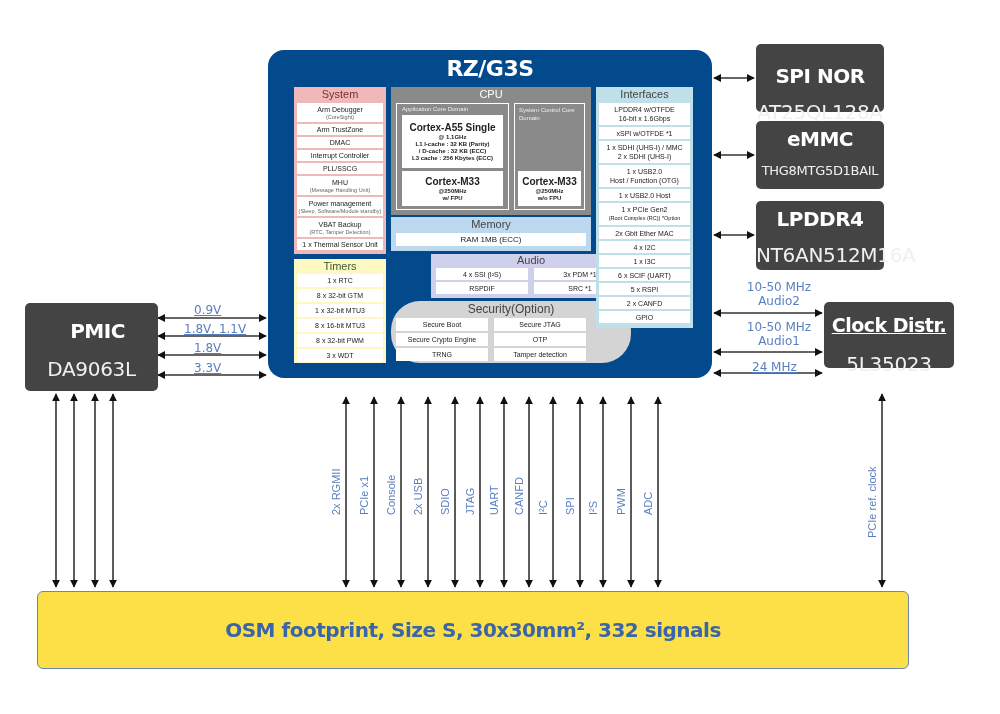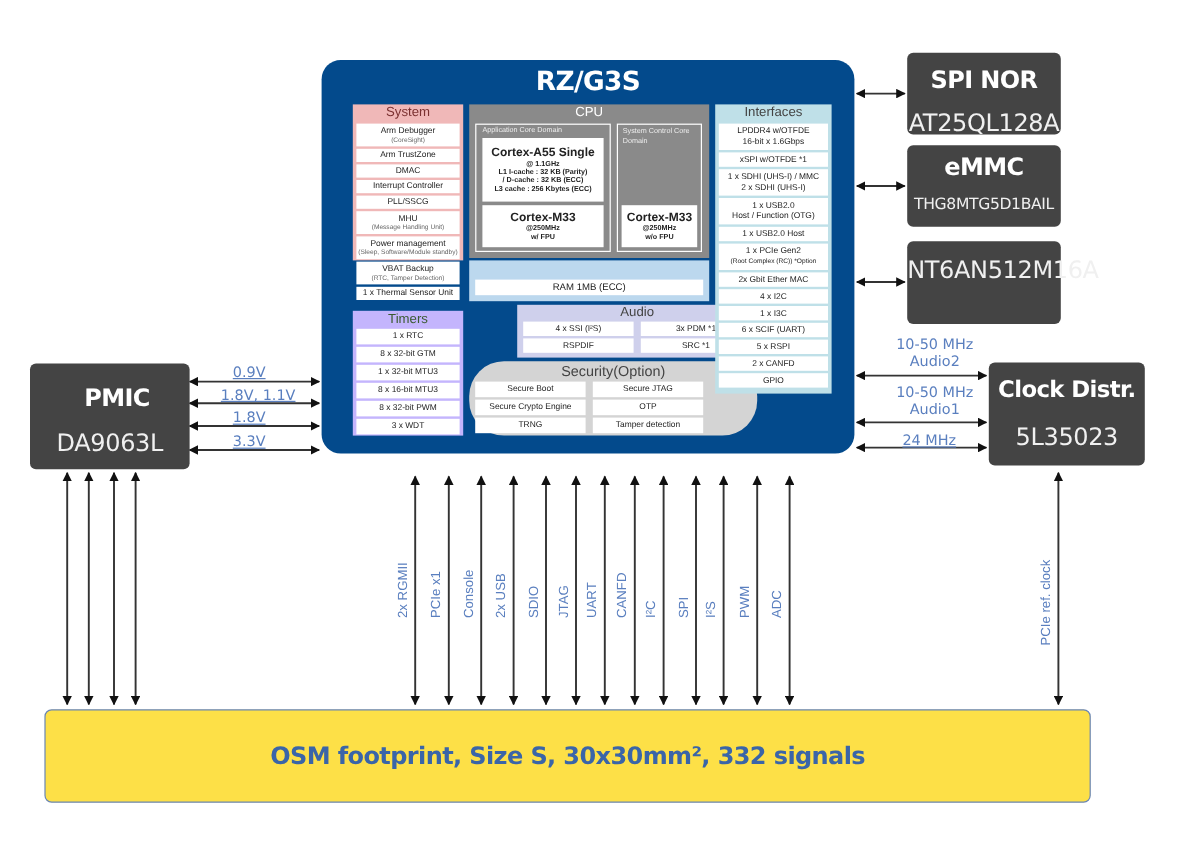--- a/index.html
+++ b/index.html
@@ -9,21 +9,21 @@
   .dbox .t { font-family:"DejaVu Sans", sans-serif; font-weight:bold; font-size:20px; letter-spacing:-0.5px; }
   .dbox .s { font-family:"DejaVu Sans", sans-serif; font-size:20px; color:#f0f0f0; letter-spacing:-0.3px; }
   
   #chip { position:absolute; left:268px; top:50px; width:444px; height:328px; background:#034a8c; border-radius:16px; }
   #chip-title { position:absolute; left:0; right:0; top:6px; text-align:center; color:#fff; font-family:"DejaVu Sans", sans-serif; font-weight:bold; font-size:22px; letter-spacing:-0.5px; }
   .blk { position:absolute; box-sizing:border-box; }
   .blk-h { text-align:center; font-size:11px; color:#444; line-height:15px; }
   .cell { position:absolute; background:#fff; box-sizing:border-box; text-align:center; font-size:8px; color:#222; display:flex; flex-direction:column; justify-content:center; align-items:center; line-height:9px; }
   .cell .sub { font-size:5.5px; color:#666; line-height:6px; }
   .sys { background:#f0b8b8; }
-  .tim { background:#c4b5fd; }
+  .tim { background:#fef9c3; }
   .cpu { background:#8a8a8a; }
   .mem { background:#bcd8ee; }
   .aud { background:#cfd0ec; }
   .sec { background:#d4d4d4; }
   .itf { background:#bfe0e8; }
   .ana { background:#cfd0ec; }
   .sig { position:absolute; color:#5a7fbf; font-size:11px; white-space:nowrap; transform:rotate(-90deg); transform-origin:left top; }
   .lbl { position:absolute; color:#5a7fbf; font-size:12px; white-space:nowrap; font-family:"DejaVu Sans", sans-serif; }
   #osm { position:absolute; left:37px; top:591px; width:872px; height:78px; background:#fde047; border:1.5px solid #6b86b3; border-radius:6px; box-sizing:border-box; display:flex; align-items:center; justify-content:center; }
   #osm span { color:#3a65a8; font-family:"DejaVu Sans", sans-serif; font-weight:bold; font-size:20px; letter-spacing:-0.5px; }
@@ -71,31 +71,32 @@
       <line x1="529" y1="397" x2="529" y2="587" marker-start="url(#ah)" marker-end="url(#ah)"></line>
       <line x1="553" y1="397" x2="553" y2="587" marker-start="url(#ah)" marker-end="url(#ah)"></line>
       <line x1="580" y1="397" x2="580" y2="587" marker-start="url(#ah)" marker-end="url(#ah)"></line>
       <line x1="603" y1="397" x2="603" y2="587" marker-start="url(#ah)" marker-end="url(#ah)"></line>
       <line x1="631" y1="397" x2="631" y2="587" marker-start="url(#ah)" marker-end="url(#ah)"></line>
       <line x1="658" y1="397" x2="658" y2="587" marker-start="url(#ah)" marker-end="url(#ah)"></line>
     </g>
 </svg>
 
 <div class="dbox" style="left:756px;top:44px;width:128px;height:68px;">
-  <div class="t" style="margin-top:10px;text-align:center;">SPI NOR</div>
+  <div class="t" style="margin-top:20px;text-align:center;">SPI NOR</div>
   <div class="s" style="margin-top:12px;">AT25QL128A</div>
 </div>
 <div class="dbox" style="left:756px;top:121px;width:128px;height:68px;">
   <div class="t" style="margin-top:6px;">eMMC</div>
   <div class="s" style="margin-top:12px;font-size:13px;">THG8MTG5D1BAIL</div>
 </div>
 <div class="dbox" style="left:756px;top:201px;width:128px;height:69px;">
+  <div class="t" style="margin-top:6px;">LPDDR4</div>
   <div class="s" style="margin-top:12px;">NT6AN512M16A</div>
 </div>
-<div class="dbox" style="left:824px;top:302px;width:130px;height:86px;">
+<div class="dbox" style="left:824px;top:302px;width:130px;height:66px;text-decoration:underline;">
   <div class="t" style="margin-top:12px;font-size:19px;">Clock Distr.</div>
   <div class="s" style="margin-top:16px;">5L35023</div>
 </div>
 <div class="dbox" style="left:25px;top:303px;width:133px;height:88px;">
   <div class="t" style="margin-top:16px;padding-left:12px;">PMIC</div>
   <div class="s" style="margin-top:14px;">DA9063L</div>
 </div>
 
 <div class="lbl" style="left:194px;top:303px;text-decoration:underline;">0.9V</div>
 <div class="lbl" style="left:184px;top:322px;text-decoration:underline;">1.8V, 1.1V</div>
@@ -108,21 +109,21 @@
 </div>
 <div class="lbl" style="left:743px;top:320px;text-align:center;width:72px;line-height:14px;">
   <div>10-50 MHz</div>
   <div>Audio1</div>
 </div>
 <div class="lbl" style="left:752px;top:360px;text-decoration:underline;">24 MHz</div>
 
 <div id="chip">
   <div id="chip-title">RZ/G3S</div>
 
-  <div class="blk sys" style="left:26px;top:37px;width:92px;height:130px;">
+  <div class="blk sys" style="left:26px;top:37px;width:92px;height:167px;">
     <div class="blk-h" style="color:#7a3030;">System</div>
     <div id="sys-cells">
         <div class="cell" style="left:3px;top:16px;width:86px;height:19px;font-size:7px;">
           <div>Arm Debugger</div>
           <div class="sub">(CoreSight)</div>
         </div>
         <div class="cell" style="left:3px;top:37px;width:86px;height:11px;font-size:7px;">
           <div>Arm TrustZone</div>
         </div>
         <div class="cell" style="left:3px;top:50px;width:86px;height:11px;font-size:7px;">
@@ -185,20 +186,21 @@
       <div style="position:absolute;left:4px;top:2px;font-size:6px;color:#eee;width:62px;line-height:8px;">System Control Core Domain</div>
       <div class="cell" style="left:3px;top:67px;width:63px;height:35px;">
         <div style="font-weight:bold;font-size:10px;line-height:12px;">Cortex-M33</div>
         <div style="font-size:6px;line-height:7px;font-weight:bold;">@250MHz</div>
         <div style="font-size:6px;line-height:7px;font-weight:bold;">w/o FPU</div>
       </div>
     </div>
   </div>
 
   <div class="blk mem" style="left:123px;top:167px;width:200px;height:34px;">
+    <div class="blk-h">Memory</div>
     <div class="cell" style="left:5px;top:16px;width:190px;height:13px;">RAM 1MB (ECC)</div>
   </div>
 
   <div class="blk aud" style="left:123px;top:204px;width:200px;height:44px;margin-left:40px;">
     <div class="blk-h" style="line-height:13px;">Audio</div>
     <div id="aud-cells">
         <div class="cell" style="left:5px;top:14px;width:92px;height:12px;font-size:7px;">4 x SSI (I²S)</div>
         <div class="cell" style="left:103px;top:14px;width:92px;height:12px;font-size:7px;">3x PDM *1</div>
         <div class="cell" style="left:5px;top:28px;width:92px;height:12px;font-size:7px;">RSPDIF</div>
         <div class="cell" style="left:103px;top:28px;width:92px;height:12px;font-size:7px;">SRC *1</div>

